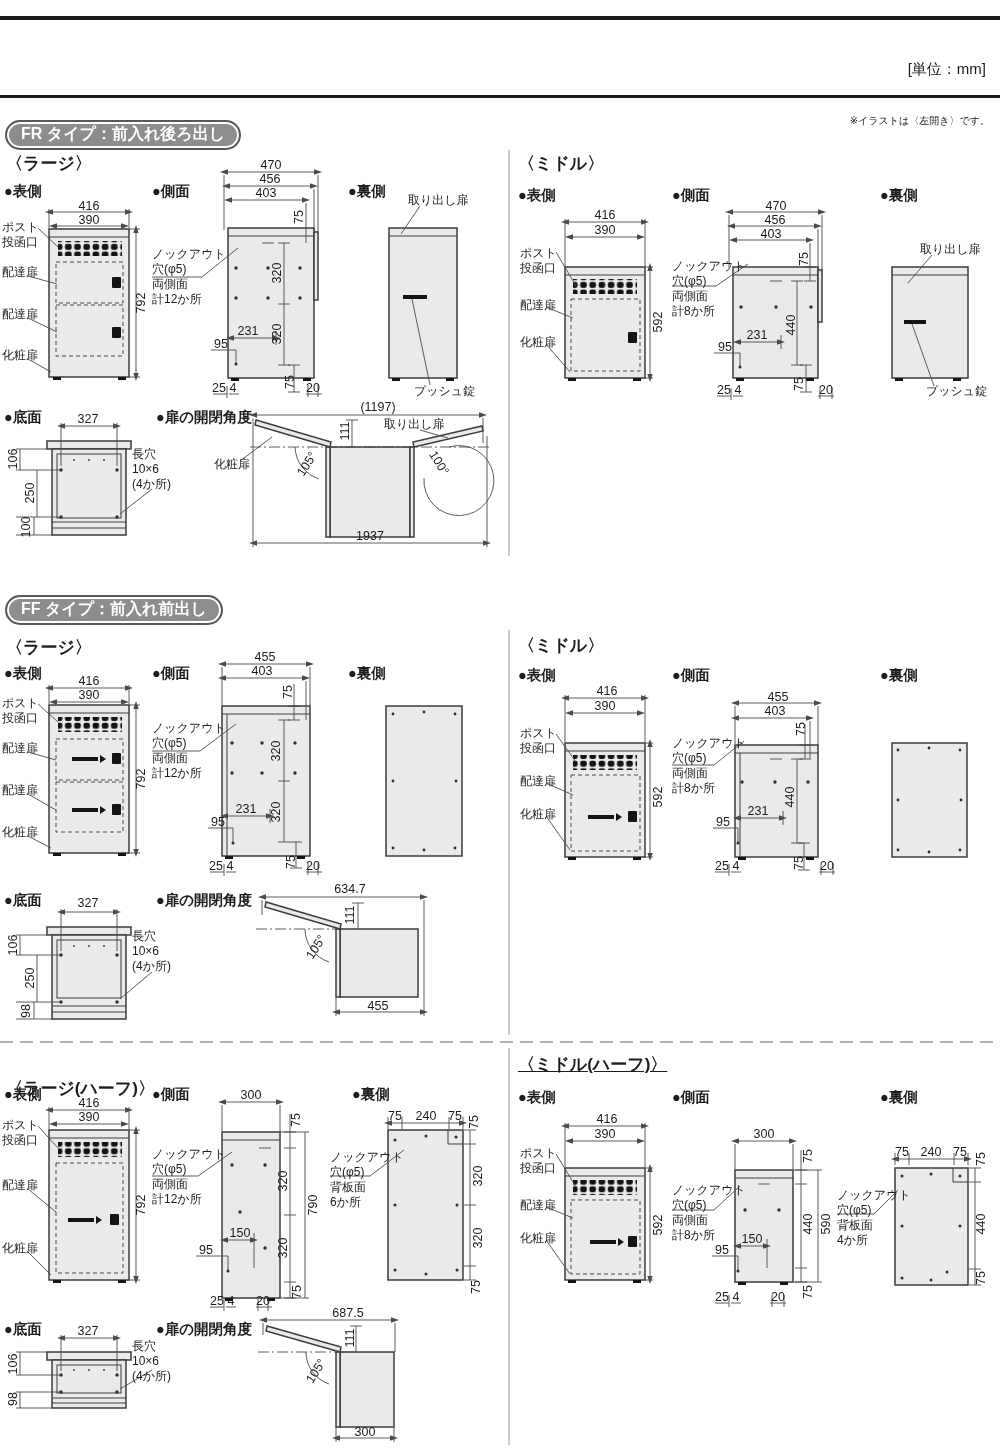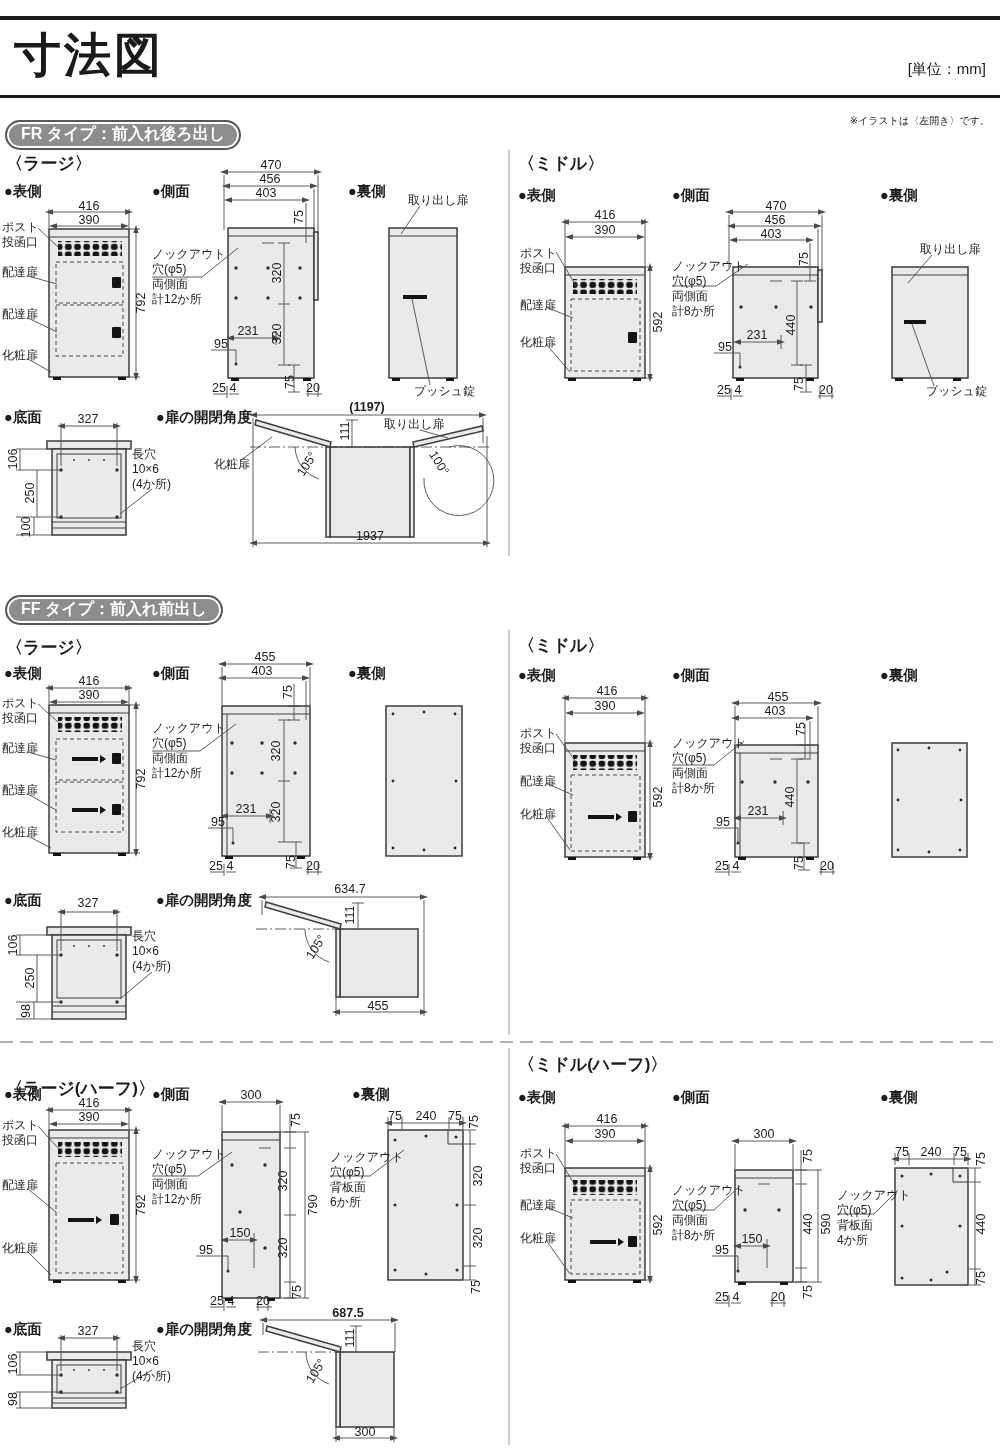--- a/index.html
+++ b/index.html
@@ -27,21 +27,20 @@
   .lblm{font-size:12px;line-height:1.22;white-space:pre-line}
   .note{font-size:12px;line-height:1.24;white-space:pre-line}
   .vh{font-size:14.5px;font-weight:bold;white-space:nowrap}
   .h1{font-size:17px;font-weight:bold;white-space:nowrap}
 </style>
 </head>
 <body>
 
 <div id="page">
   <div class="rule" id="rule-top"></div>
-  <div id="page-title">寸法図</div>
   <div id="unit-label">[単位：mm]</div>
   <div class="rule" id="rule-mid"></div>
   <div id="orientation-note">※イラストは〈左開き〉です。</div>
   <div class="badge" id="badge-ff">FF タイプ：前入れ前出し</div>
   <div class="badge" id="badge-fr">FR タイプ：前入れ後ろ出し</div>
 
   <svg width="1000" height="1456" viewBox="0 0 1000 1456">
     <defs>
       <marker id="ar" markerWidth="9" markerHeight="8" refX="4.5" refY="4" orient="auto-start-reverse">
         <path d="M0,1L9,4L0,7z" fill="#4a4a4a"></path>
@@ -513,21 +512,21 @@
       <span class="ann lbl" style="left: 414px; top: 391px;">プッシュ錠</span>
       <span class="ann vh" style="left: 4px; top: 408px;">●底面</span>
       <span class="ann dim" style="left: 88px; top: 419px;">327</span>
       <span class="ann dimv" style="left: 13px; top: 459px;">106</span>
       <span class="ann dimv" style="left: 30px; top: 493px;">250</span>
       <span class="ann dimv" style="left: 26px; top: 527px;">100</span>
       <span class="ann note" style="left: 132px; top: 447px;">長穴
 10×6
 (4か所)</span>
       <span class="ann vh" style="left: 156px; top: 408px;">●扉の開閉角度</span>
-      <span class="ann dim" style="left: 367px; top: 407px; font-weight: bold;">(1197)</span>
+      <span class="ann dim" style="left: 378px; top: 407px;">(1197)</span>
       <span class="ann lbl" style="left: 384px; top: 424px;">取り出し扉</span>
       <span class="ann lbl" style="left: 214px; top: 464px;">化粧扉</span>
       <span class="ann dimr" style="left: 307px; top: 464px;">105°</span>
       <span class="ann diml" style="left: 439px; top: 463px;">100°</span>
       <span class="ann dimv" style="left: 345px; top: 431px;">111</span>
       <span class="ann dim" style="left: 370px; top: 536px;">1937</span>
       <span class="ann h1" style="left: 518px; top: 152px;">〈ミドル〉</span>
       <span class="ann vh" style="left: 518px; top: 186px;">●表側</span>
       <span class="ann dim" style="left: 605px; top: 215px;">416</span>
       <span class="ann dim" style="left: 605px; top: 230px;">390</span>
@@ -658,25 +657,25 @@
 背板面
 6か所</span>
       <span class="ann vh" style="left: 4px; top: 1320px;">●底面</span>
       <span class="ann dim" style="left: 88px; top: 1331px;">327</span>
       <span class="ann dimv" style="left: 13px; top: 1364px;">106</span>
       <span class="ann dimv" style="left: 13px; top: 1399px;">98</span>
       <span class="ann note" style="left: 132px; top: 1339px;">長穴
 10×6
 (4か所)</span>
       <span class="ann vh" style="left: 156px; top: 1320px;">●扉の開閉角度</span>
-      <span class="ann dim" style="left: 348px; top: 1313px; font-weight: bold;">687.5</span>
+      <span class="ann dim" style="left: 348px; top: 1313px;">687.5</span>
       <span class="ann dimr" style="left: 316px; top: 1371px;">105°</span>
       <span class="ann dimv" style="left: 350px; top: 1338px;">111</span>
       <span class="ann dim" style="left: 365px; top: 1432px;">300</span>
-      <span class="ann h1" style="left: 518px; top: 1053px;">〈ミドル(ハーフ)〉</span>
+      <span class="ann h1" style="left: 518px; top: 1053px; text-decoration: underline;">〈ミドル(ハーフ)〉</span>
       <span class="ann vh" style="left: 518px; top: 1088px;">●表側</span>
       <span class="ann dim" style="left: 607px; top: 1119px;">416</span>
       <span class="ann dim" style="left: 605px; top: 1134px;">390</span>
       <span class="ann dimv" style="left: 658px; top: 1225px;">592</span>
       <span class="ann lblm" style="left: 520px; top: 1146px;">ポスト
 投函口</span>
       <span class="ann lbl" style="left: 520px; top: 1205px;">配達扉</span>
       <span class="ann lbl" style="left: 520px; top: 1238px;">化粧扉</span>
       <span class="ann vh" style="left: 672px; top: 1088px;">●側面</span>
       <span class="ann dim" style="left: 764px; top: 1134px;">300</span>

